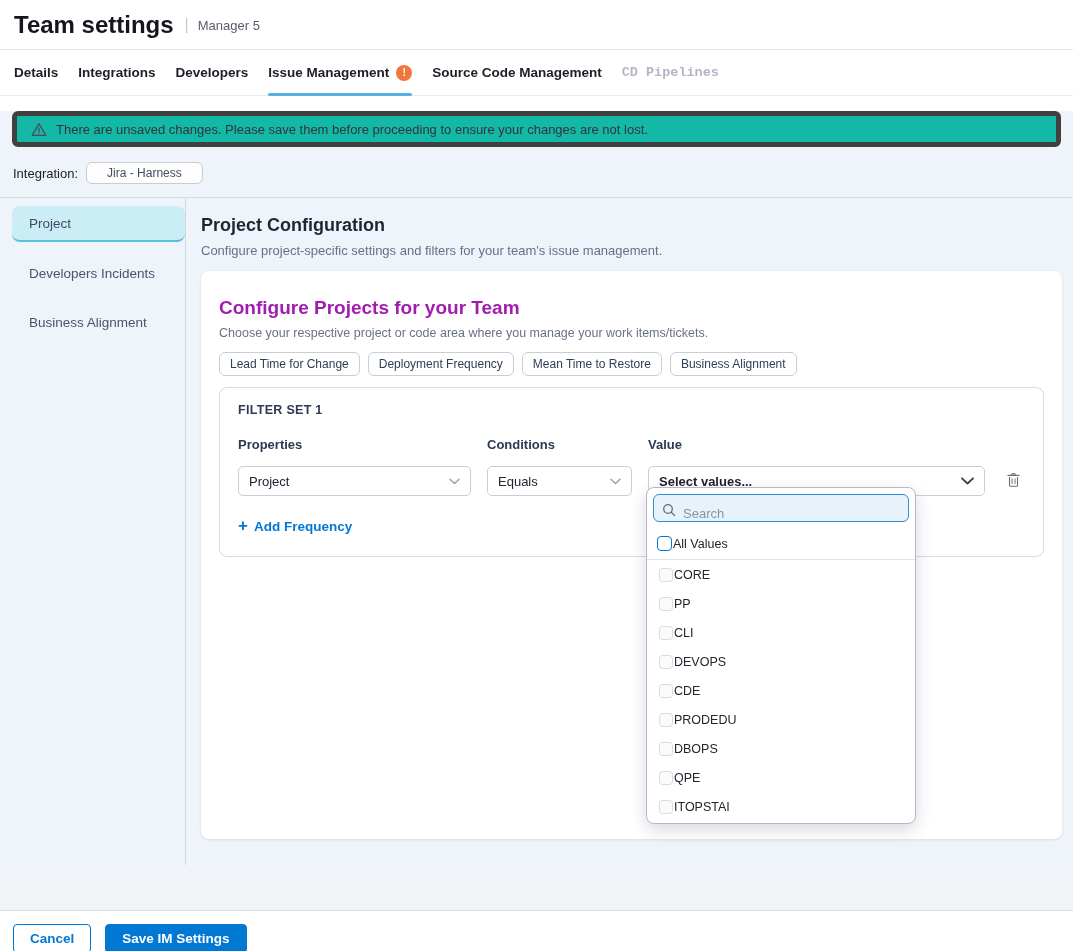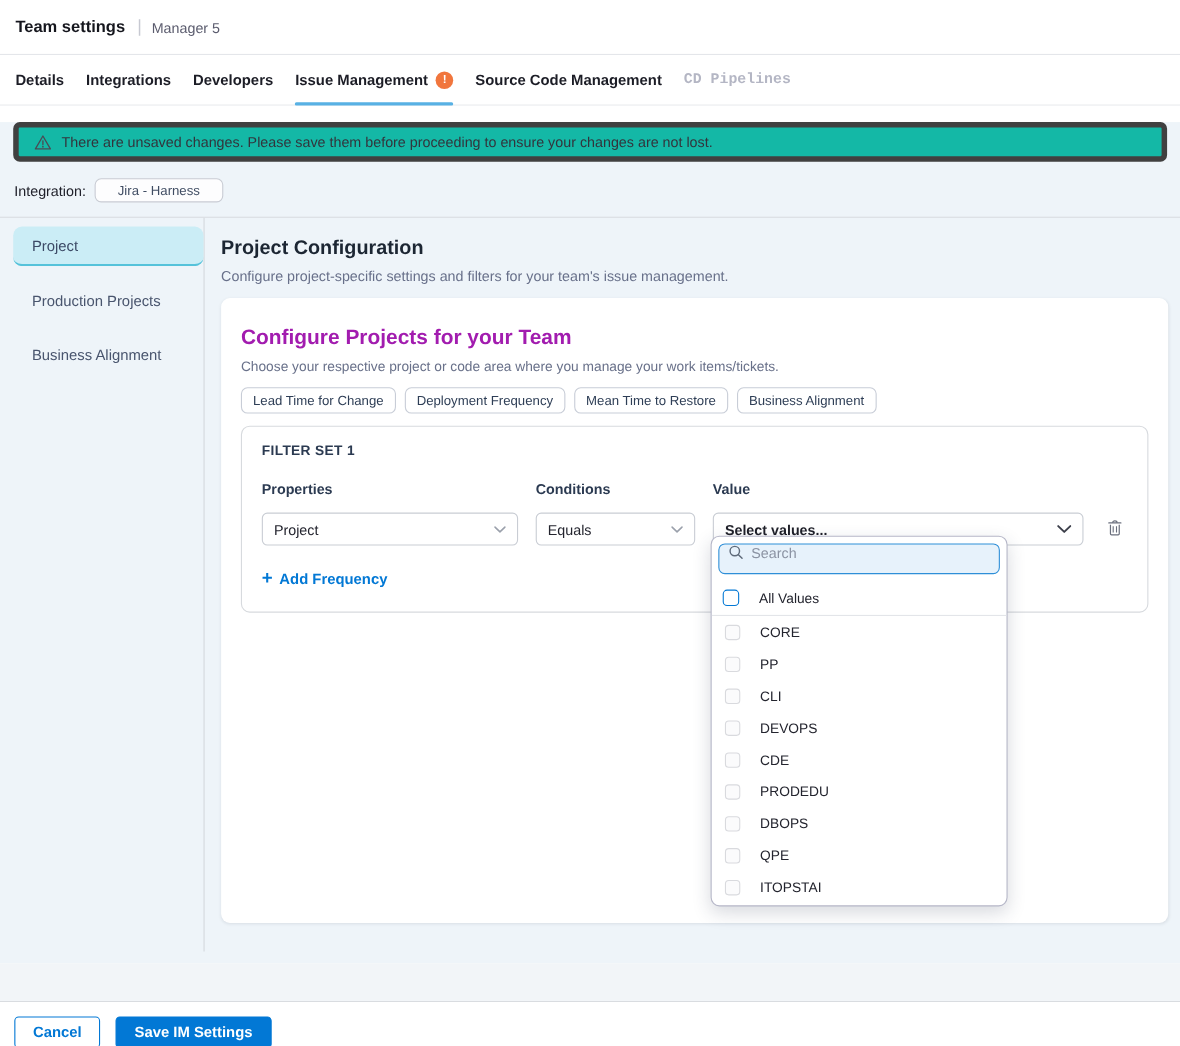--- a/index.html
+++ b/index.html
@@ -6,21 +6,21 @@
   html,body { width:1073px; height:951px; }
   body {
     font-family: "Liberation Sans", "DejaVu Sans", sans-serif;
     background:#ffffff; color:#1c1d26; overflow:hidden; position:relative;
   }
   .page { width:1073px; height:951px; position:relative; background:#fff; }
 
   
   .top-header { height:50px; background:#fff; border-bottom:1px solid #e4e6ea;
     display:flex; align-items:center; padding-left:14px; }
-  .page-title { font-size:15px; font-weight:700; color:#15161d; }
+  .page-title { font-size:24px; font-weight:700; color:#15161d; }
   .header-sep { color:#c7c9d2; font-size:16px; margin:0 9px 0 11px; font-weight:400; }
   .header-sub { font-size:13px; color:#5b5c6e; padding-top:2px; }
 
   
   .tab-bar { height:46px; background:#fff; border-bottom:1px solid #e9ebee;
     display:flex; align-items:stretch; gap:20px; padding:0 14px; }
   .tab { display:flex; align-items:center; gap:7px; font-size:13.5px; font-weight:600;
     color:#1c1d26; position:relative; cursor:pointer; white-space:nowrap; }
   .tab.active::after { content:""; position:absolute; left:0; right:0; bottom:-1px;
     height:3px; background:#58b1e4; border-radius:2px; }
@@ -85,25 +85,25 @@
     display:flex; align-items:center; padding:2px; }
   .add-condition { margin-top:21px; display:flex; align-items:center; gap:6px;
     color:#0278d5; font-weight:700; font-size:13.5px; cursor:pointer; width:max-content; }
   .plus-glyph { font-size:17px; font-weight:700; line-height:1; padding-bottom:2px; }
 
   
   .dropdown { position:absolute; left:646px; top:487px; width:270px; height:337px;
     background:#fff; border:1px solid #b6b7c8; border-radius:8px; overflow:hidden;
     box-shadow:0 6px 16px rgba(40,50,80,.18); z-index:5; }
   .search-wrap { margin:6px; height:28px; border:1.5px solid #2f8fd8; background:#e7f2fb;
-    border-radius:6px; display:flex; align-items:flex-start; gap:7px; padding:0 8px; }
+    border-radius:6px; display:flex; align-items:flex-end; gap:7px; padding:0 8px; }
   .search-input { flex:1; border:none; background:transparent; outline:none;
     font-size:13px; color:#23242e; font-family:inherit; }
   .search-input::placeholder { color:#8b93a3; }
-  .dd-row { display:flex; align-items:center; gap:18px; padding:0 10px; height:29px;
+  .dd-row { display:flex; align-items:center; gap:1px; padding:0 10px; height:29px;
     cursor:pointer; }
   .dd-row.select-all { height:32px; border-bottom:1px solid #e3e5e9; }
   .dd-option { padding-left:12px; }
   .cb { flex:none; }
   .cb-blue { width:15px; height:15px; border:1.5px solid #0278d5; border-radius:4px;
     background:#fff; }
   .cb-gray { width:14px; height:14px; border:1px solid #d9dade; border-radius:3.5px;
     background:#fbfbfc; }
   .dd-label { font-size:12.5px; color:#23242e; }
 
@@ -164,21 +164,21 @@
 
     <div class="integration-row">
       <span class="integration-label">Integration:</span>
       <span class="integration-chip">Jira - Harness</span>
     </div>
 
     <div class="body-row">
 
       <aside class="sidebar" id="sidebar">
           <div class="side-item active">Project</div>
-          <div class="side-item">Production Projects</div>
+          <div class="side-item">Developers Incidents</div>
           <div class="side-item">Business Alignment</div>
         </aside>
 
       <section class="main">
         <h2 class="main-title">Project Configuration</h2>
         <div class="main-sub">Configure project-specific settings and filters for your team's issue management.</div>
 
         <div class="card">
           <div class="card-title">Configure Projects for your Team</div>
           <div class="card-sub">Choose your respective project or code area where you manage your work items/tickets.</div>

